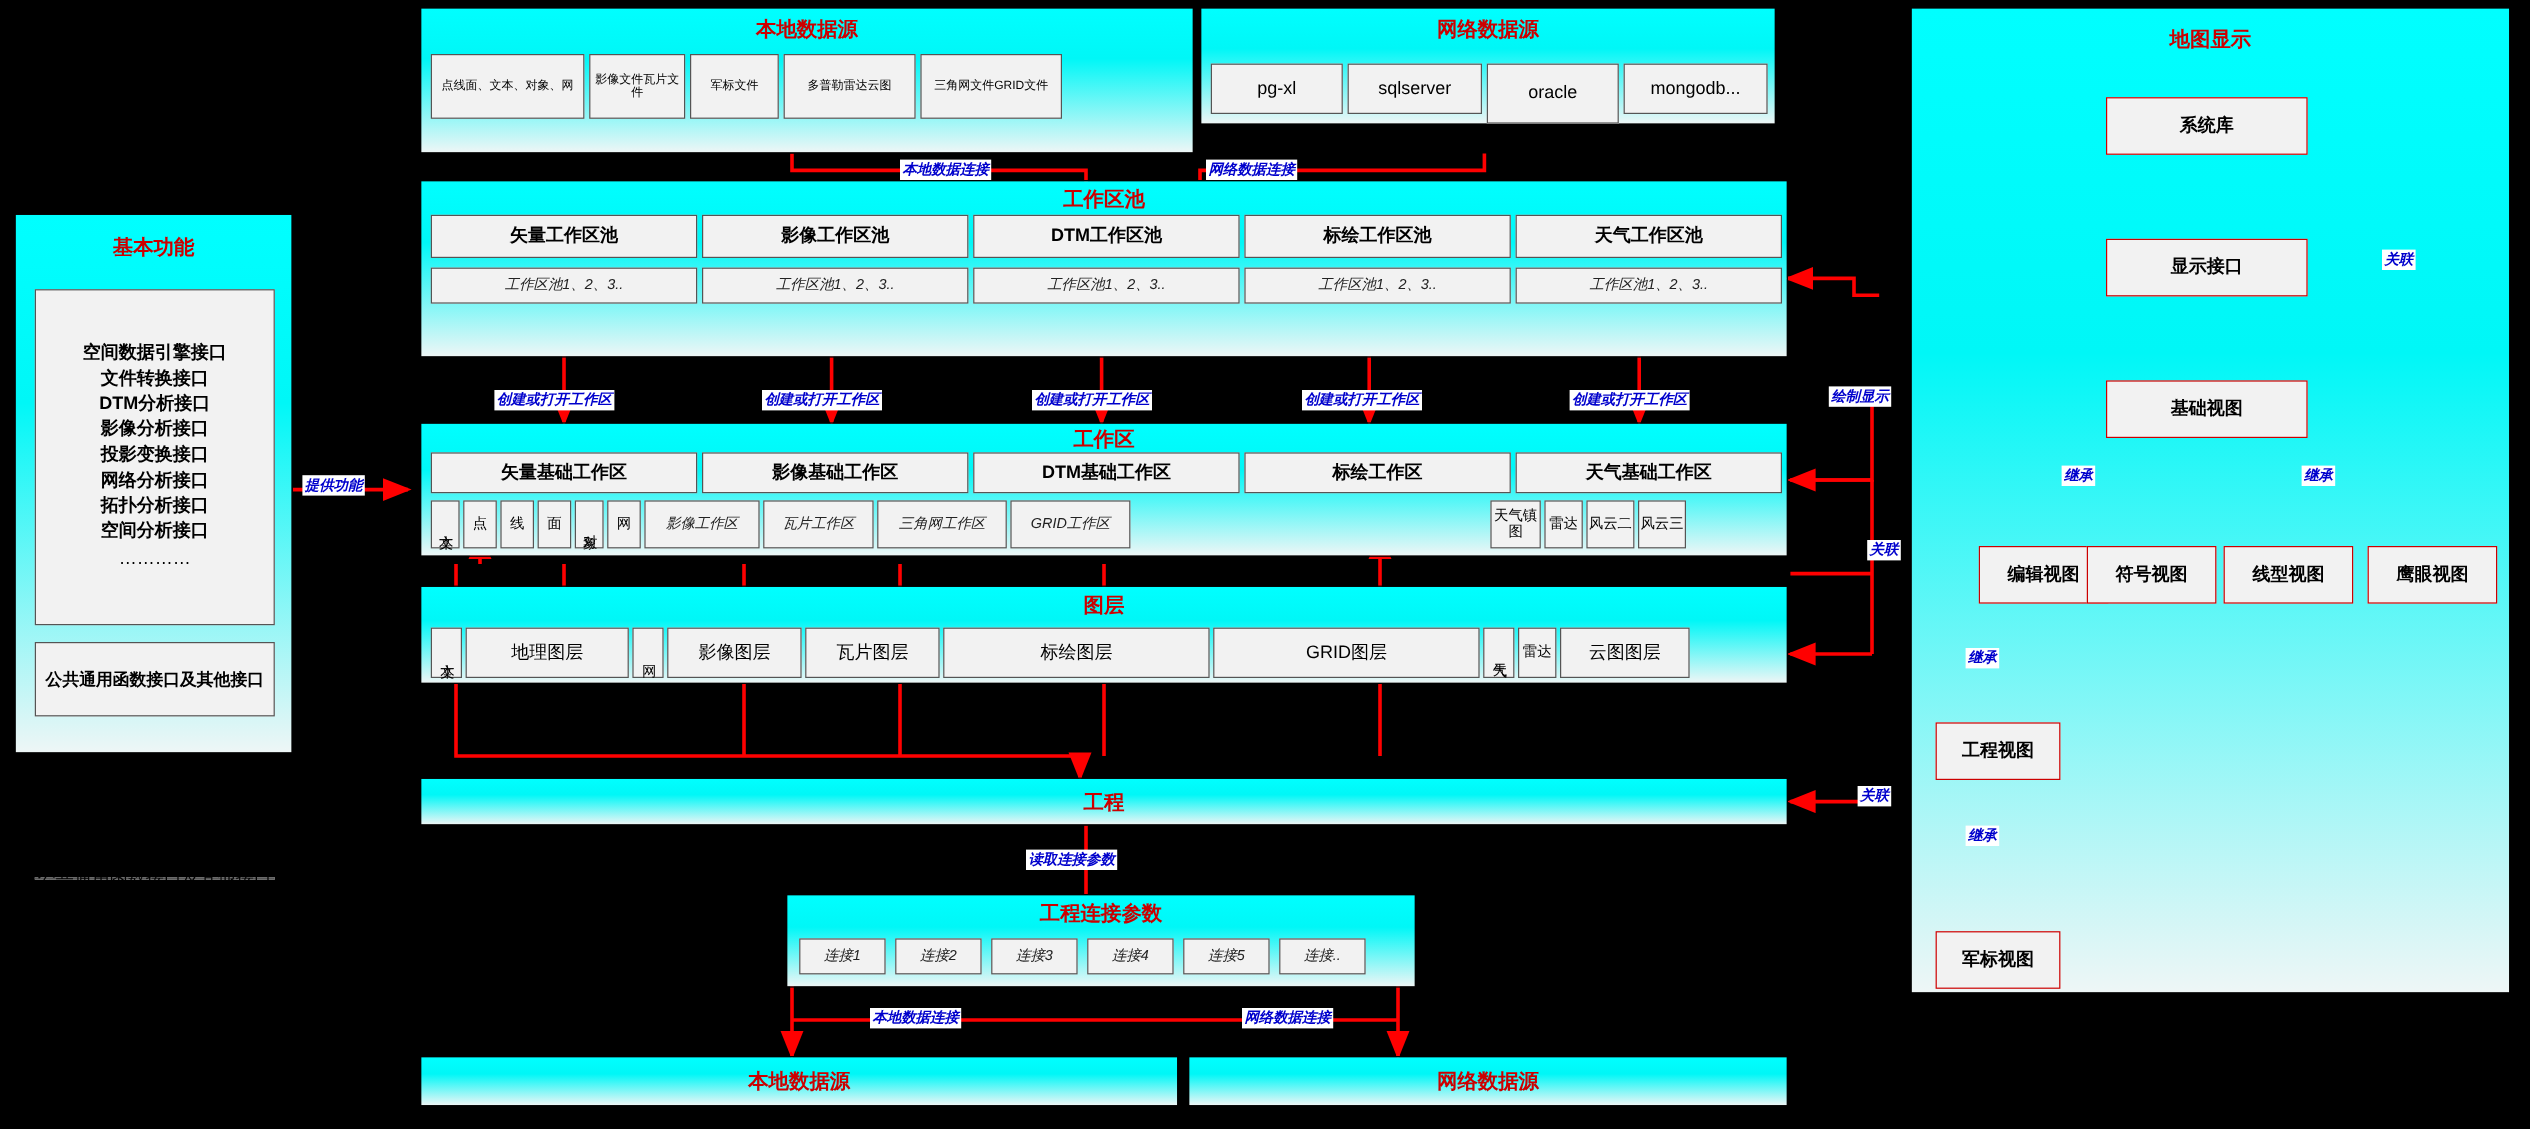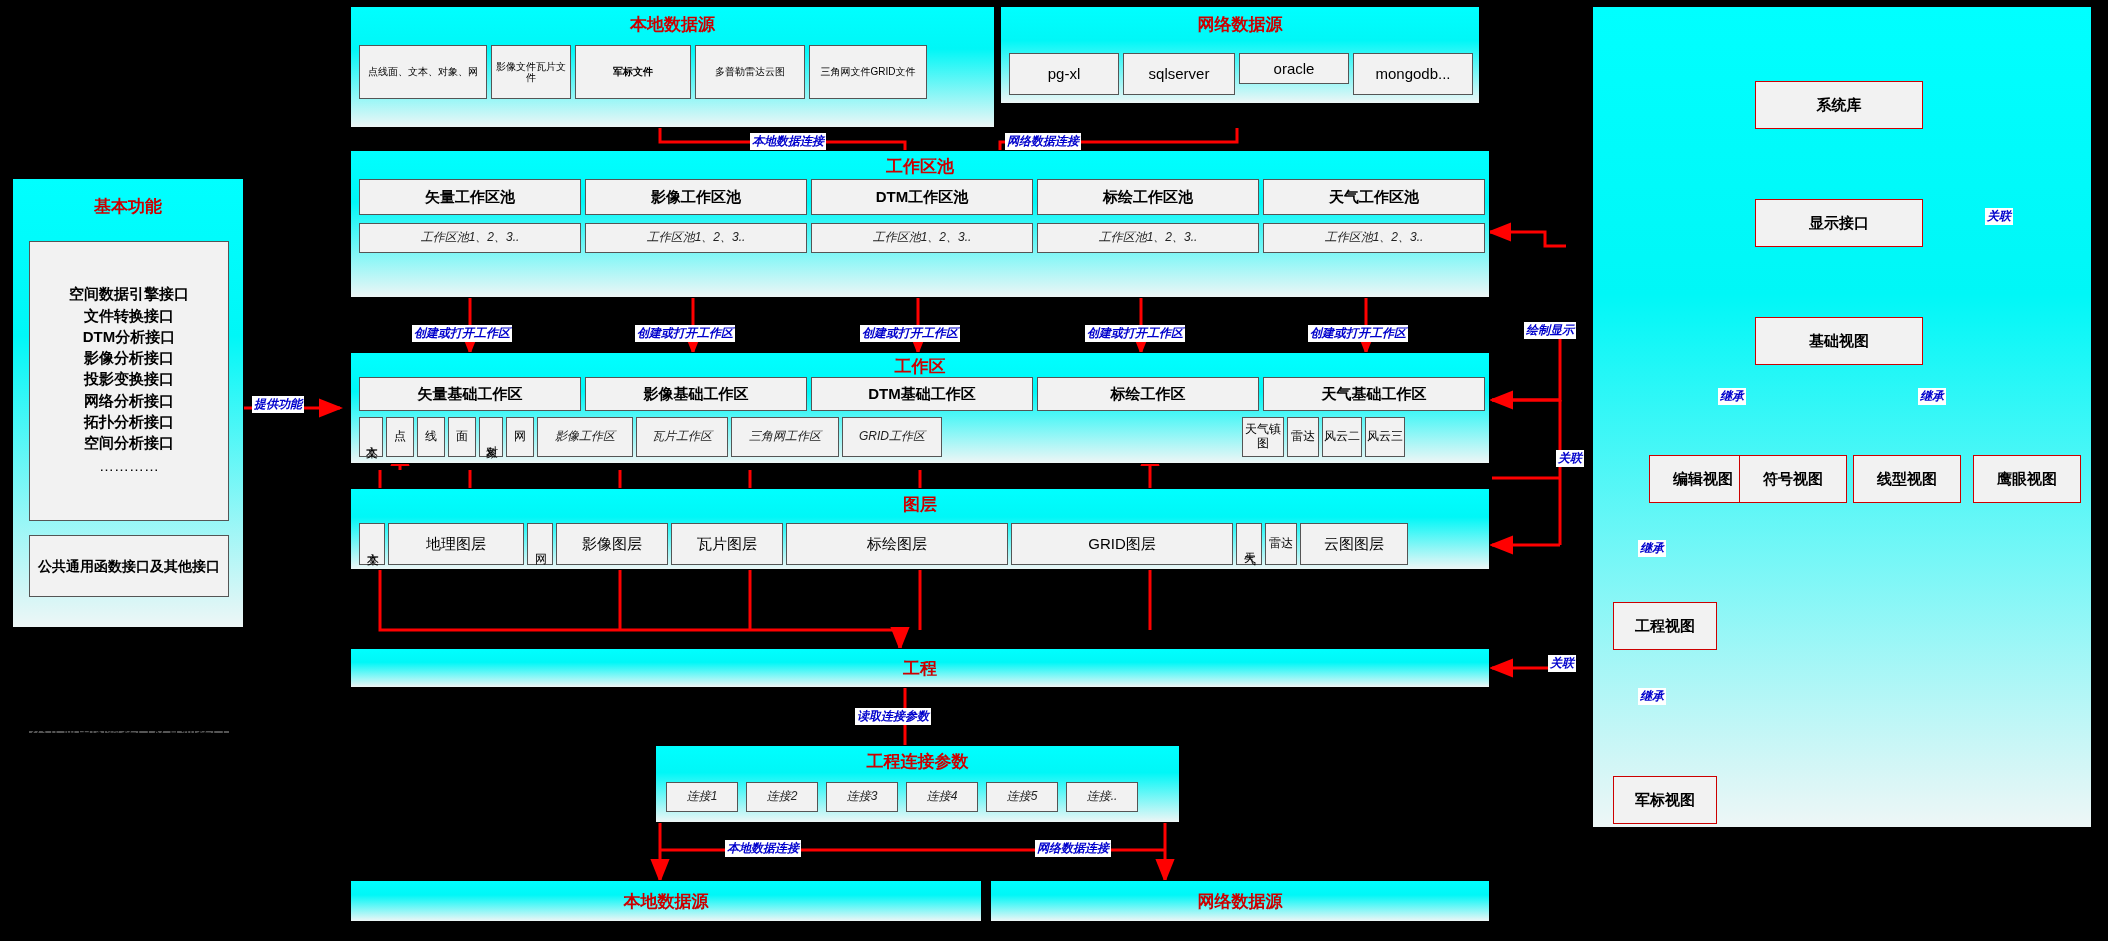--- a/index.html
+++ b/index.html
@@ -93,32 +93,32 @@
     <path d="M1664,510 L1664,595"></path>
     <path d="M1664,650 L1664,735"></path>
   </g>
 </svg>
 
 <div class="panel" style="left:350px;top:6px;width:645px;height:122px;">
   <div class="panel-title" style="margin-top:6px;">本地数据源</div>
   <div style="position:absolute;left:8px;top:38px;display:flex;gap:4px;">
     <div class="box sm" style="width:128px;height:54px;">点线面、文本、对象、网</div>
     <div class="box sm" style="width:80px;height:54px;">影像文件瓦片文件</div>
-    <div class="box sm" style="width:116px;height:54px;font-weight:bold;">军标文件</div>
+    <div class="box sm" style="width:74px;height:54px;">军标文件</div>
     <div class="box sm" style="width:110px;height:54px;">多普勒雷达云图</div>
     <div class="box sm" style="width:118px;height:54px;">三角网文件GRID文件</div>
   </div>
 </div>
 
 <div class="panel" style="left:1000px;top:6px;width:480px;height:98px;">
   <div class="panel-title" style="margin-top:6px;">网络数据源</div>
   <div style="position:absolute;left:8px;top:46px;display:flex;gap:4px;">
     <div class="box" style="width:110px;height:42px;">pg-xl</div>
     <div class="box" style="width:112px;height:42px;">sqlserver</div>
-    <div class="box" style="width:110px;height:31px;">oracle</div>
+    <div class="box" style="width:110px;height:50px;">oracle</div>
     <div class="box" style="width:120px;height:42px;">mongodb...</div>
   </div>
 </div>
 
 <div class="panel" style="left:12px;top:178px;width:232px;height:450px;">
   <div class="panel-title" style="margin-top:16px;">基本功能</div>
   <div class="box" style="position:absolute;left:16px;top:62px;width:200px;height:280px;flex-direction:column;">
     <div style="font-weight:bold;padding:2px 0;">空间数据引擎接口</div>
     <div style="font-weight:bold;padding:2px 0;">文件转换接口</div>
     <div style="font-weight:bold;padding:2px 0;">DTM分析接口</div>
@@ -212,20 +212,21 @@
 </div>
 
 <div class="panel" style="left:350px;top:880px;width:632px;height:42px;display:flex;align-items:center;justify-content:center;">
   <div class="panel-title">本地数据源</div>
 </div>
 <div class="panel" style="left:990px;top:880px;width:500px;height:42px;display:flex;align-items:center;justify-content:center;">
   <div class="panel-title">网络数据源</div>
 </div>
 
 <div class="panel" style="left:1592px;top:6px;width:500px;height:822px;">
+  <div class="panel-title" style="margin-top:14px;">地图显示</div>
   <div class="box" style="position:absolute;left:162px;top:74px;width:168px;height:48px;border-color:#cc0000;font-weight:bold;">系统库</div>
   <div class="box" style="position:absolute;left:162px;top:192px;width:168px;height:48px;border-color:#cc0000;font-weight:bold;">显示接口</div>
   <div class="box" style="position:absolute;left:162px;top:310px;width:168px;height:48px;border-color:#cc0000;font-weight:bold;">基础视图</div>
   <div class="box" style="position:absolute;left:56px;top:448px;width:108px;height:48px;border-color:#cc0000;font-weight:bold;">编辑视图</div>
   <div class="box" style="position:absolute;left:146px;top:448px;width:108px;height:48px;border-color:#cc0000;font-weight:bold;">符号视图</div>
   <div class="box" style="position:absolute;left:260px;top:448px;width:108px;height:48px;border-color:#cc0000;font-weight:bold;">线型视图</div>
   <div class="box" style="position:absolute;left:380px;top:448px;width:108px;height:48px;border-color:#cc0000;font-weight:bold;">鹰眼视图</div>
   <div class="box" style="position:absolute;left:20px;top:595px;width:104px;height:48px;border-color:#cc0000;font-weight:bold;">工程视图</div>
   <div class="box" style="position:absolute;left:20px;top:769px;width:104px;height:48px;border-color:#cc0000;font-weight:bold;">军标视图</div>
 </div>

